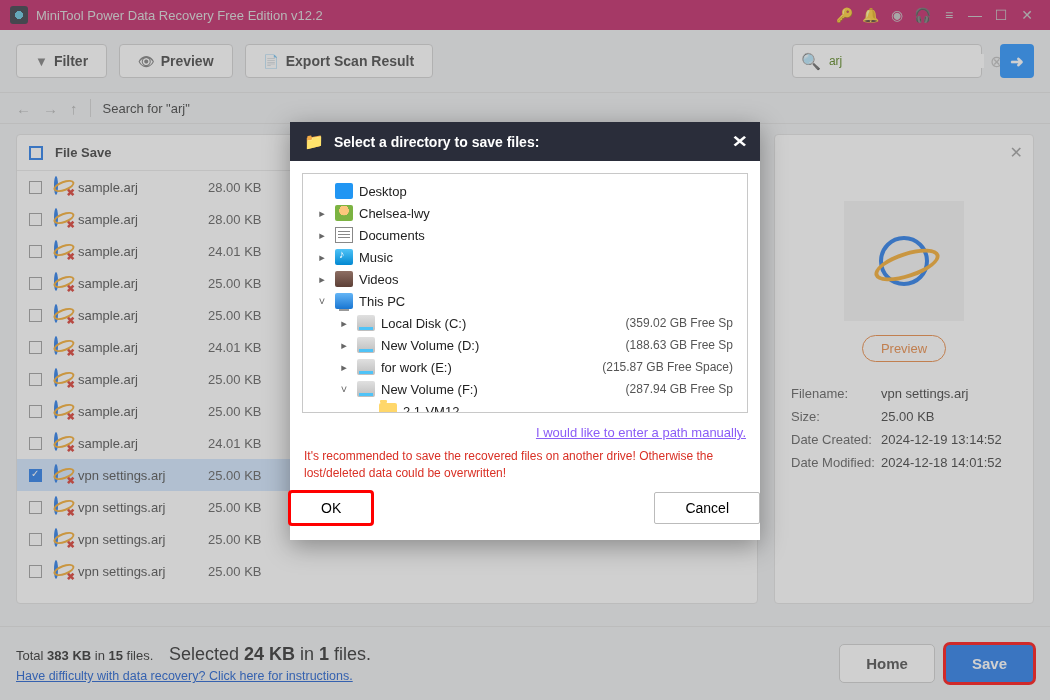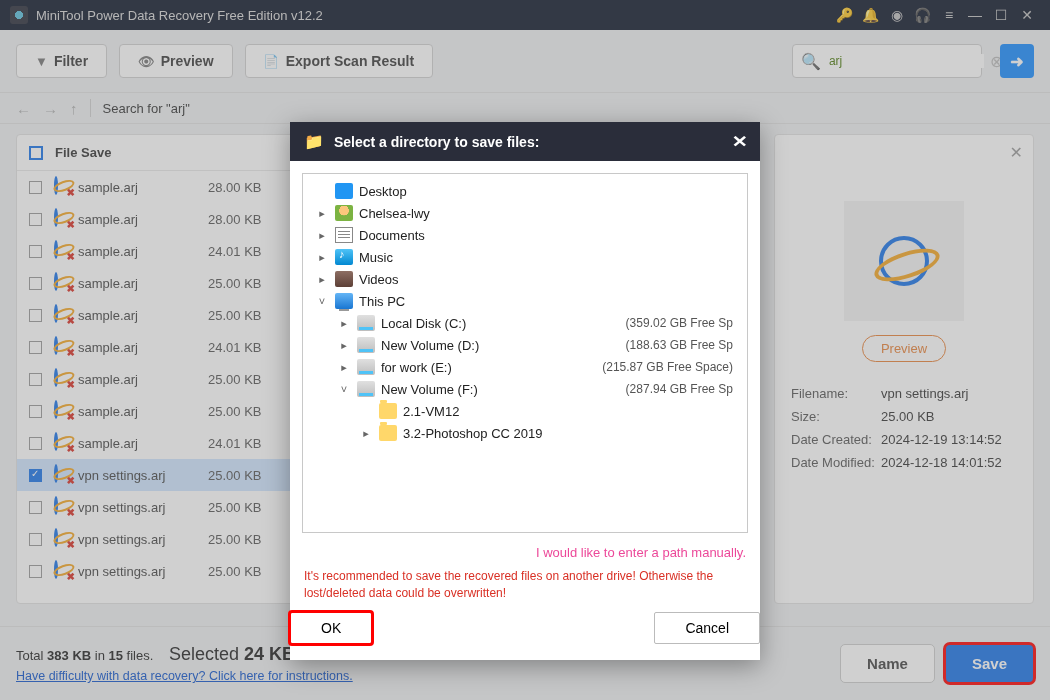--- a/index.html
+++ b/index.html
@@ -1,17 +1,17 @@
 <!DOCTYPE html>
 <html><head>
 <meta charset="utf-8">
 <style>
 *{box-sizing:border-box;margin:0;padding:0;font-family:"Segoe UI",Arial,sans-serif}
 body{width:1050px;height:700px;background:#eef0f2;overflow:hidden;position:relative}
-.titlebar{height:30px;background:#0f172a;color:#d8d8d8;display:flex;align-items:center;padding:0 10px;font-size:13px}
+.titlebar{height:30px;background:#be185d;color:#d8d8d8;display:flex;align-items:center;padding:0 10px;font-size:13px}
 .titlebar .logo{width:18px;height:18px;margin-right:8px;background:radial-gradient(circle,#5bc0de 30%,#2a2d3a 31%);border-radius:3px}
 .titlebar .spacer{flex:1}
 .titlebar .hicon{width:26px;text-align:center;color:#c0c0c0;font-size:14px;cursor:default}
 .titlebar .hicon.gold{color:#e6b800}
 .toolbar{padding:14px 16px;display:flex;gap:12px;align-items:center;border-bottom:1px solid #e0e0e0}
 .tbtn{background:#fff;border:1px solid #d0d0d0;border-radius:4px;padding:8px 18px;font-size:14px;color:#3b3b3b;font-weight:600;display:flex;align-items:center;gap:6px}
 .tbtn .ic{font-size:13px;color:#777}
 .search-wrap{margin-left:auto;display:flex;align-items:center;background:#fff;border:1px solid #d0d0d0;border-radius:4px;width:190px;height:34px}
 .search-wrap .mag{padding:0 8px;color:#555}
 .search-wrap input{border:none;outline:none;flex:1;font-size:12px;color:#4d7c0f}
@@ -52,40 +52,40 @@
 .footer .sep{margin:0 6px}
 .footer .help{font-size:12.5px;color:#1155cc;text-decoration:underline;display:block;margin-top:4px}
 .fbtn{border:1px solid #ccc;background:#fff;border-radius:5px;padding:10px 26px;font-size:15px;font-weight:600;color:#444;margin-left:10px}
 .fbtn.primary{background:#1a73e8;color:#fff;border-color:#1a73e8}
 .redbox{outline:3px solid #ff0000;outline-offset:-1px}
 .dimmer{position:absolute;inset:0;background:rgba(120,120,120,0.35);z-index:5}
 .modal{position:absolute;left:290px;top:122px;width:470px;background:#fff;z-index:10;box-shadow:0 6px 24px rgba(0,0,0,0.35)}
 .modal-title{background:#2a2d3a;color:#fff;padding:10px 14px;font-size:14px;font-weight:600;display:flex;align-items:center}
 .modal-title .mic{margin-right:10px;font-size:16px}
 .modal-title .mx{margin-left:auto;font-size:16px;transform:scaleX(1.2)}
-.tree{border:1px solid #c8c8c8;margin:12px;height:360px;overflow:hidden;padding:6px 4px;font-size:13px;color:#222}
+.tree{border:1px solid #c8c8c8;margin:12px;height:240px;overflow:hidden;padding:6px 4px;font-size:13px;color:#222}
 .trow{display:flex;align-items:center;padding:3px 4px;gap:6px}
 .trow .exp{width:14px;text-align:center;color:#666;font-size:11px}
 .trow .ticon{width:18px;height:16px;display:inline-block}
 .ticon.folder{background:#ffd76a;border-radius:2px;position:relative}
 .ticon.folder::before{content:"";position:absolute;top:-3px;left:1px;width:7px;height:3px;background:#ffd76a;border-radius:1px}
 .ticon.desktop{background:#2196f3;border-radius:2px}
 .ticon.user{background:radial-gradient(circle at 50% 35%,#fbc77d 35%,#7cb342 36%);border-radius:2px}
 .ticon.doc{background:#fff;border:1px solid #888;position:relative}
 .ticon.doc::after{content:"";position:absolute;left:2px;right:2px;top:3px;height:1px;background:#888;box-shadow:0 3px 0 #888,0 6px 0 #888}
 .ticon.music{background:linear-gradient(#4fc3f7,#0288d1);border-radius:2px;position:relative}
 .ticon.music::after{content:"♪";color:#fff;font-size:11px;position:absolute;left:4px;top:-1px}
 .ticon.video{background:linear-gradient(#8d6e63,#5d4037);border-radius:2px}
 .ticon.pc{background:linear-gradient(#64b5f6,#1976d2);border-radius:2px;position:relative}
 .ticon.pc::after{content:"";position:absolute;bottom:-2px;left:4px;width:10px;height:2px;background:#999}
 .ticon.disk{background:linear-gradient(#e0e0e0,#bdbdbd);border-radius:2px;position:relative}
 .ticon.disk::after{content:"";position:absolute;bottom:1px;left:2px;right:2px;height:3px;background:#4fc3f7}
 .trow .free{margin-left:auto;color:#555;font-size:12px;padding-right:6px}
 .manual-link{text-align:right;padding:0 14px 8px;font-size:13px}
-.manual-link a{color:#ec4899;}
+.manual-link a{color:#8b5cf6;text-decoration:underline}
 .warn{color:#d93025;font-size:12px;padding:0 14px 10px;line-height:1.4}
 .modal-btns{display:flex;justify-content:space-between;gap:14px;padding:0 0 16px}
 .mbtn{border:1px solid #bbb;background:#fff;padding:7px 30px;font-size:14px;border-radius:2px}
 </style>
 </head>
 <body>
 
 <div class="titlebar">
   <span class="logo"></span>
   <span>MiniTool Power Data Recovery Free Edition v12.2</span>
@@ -249,21 +249,21 @@
 <div class="footer">
   <div>
     <span class="stats">
       <span>Total </span><b>383 KB</b><span> in </span><b>15</b><span> files.</span>
       <span class="sep"></span>
       <span style="font-size:18px"><span>Selected </span><b>24 KB</b><span> in </span><b>1</b><span> files.</span></span>
     </span>
     <a class="help">Have difficulty with data recovery? Click here for instructions.</a>
   </div>
   <div style="margin-left:auto;display:flex">
-    <button class="fbtn">Name</button>
+    <button class="fbtn">Home</button>
     <button class="fbtn primary redbox">Save</button>
   </div>
 </div>
 
 <div class="dimmer"></div>
 
 <div class="modal">
   <div class="modal-title">
     <span class="mic">📁</span>
     <span>Select a directory to save files:</span>

